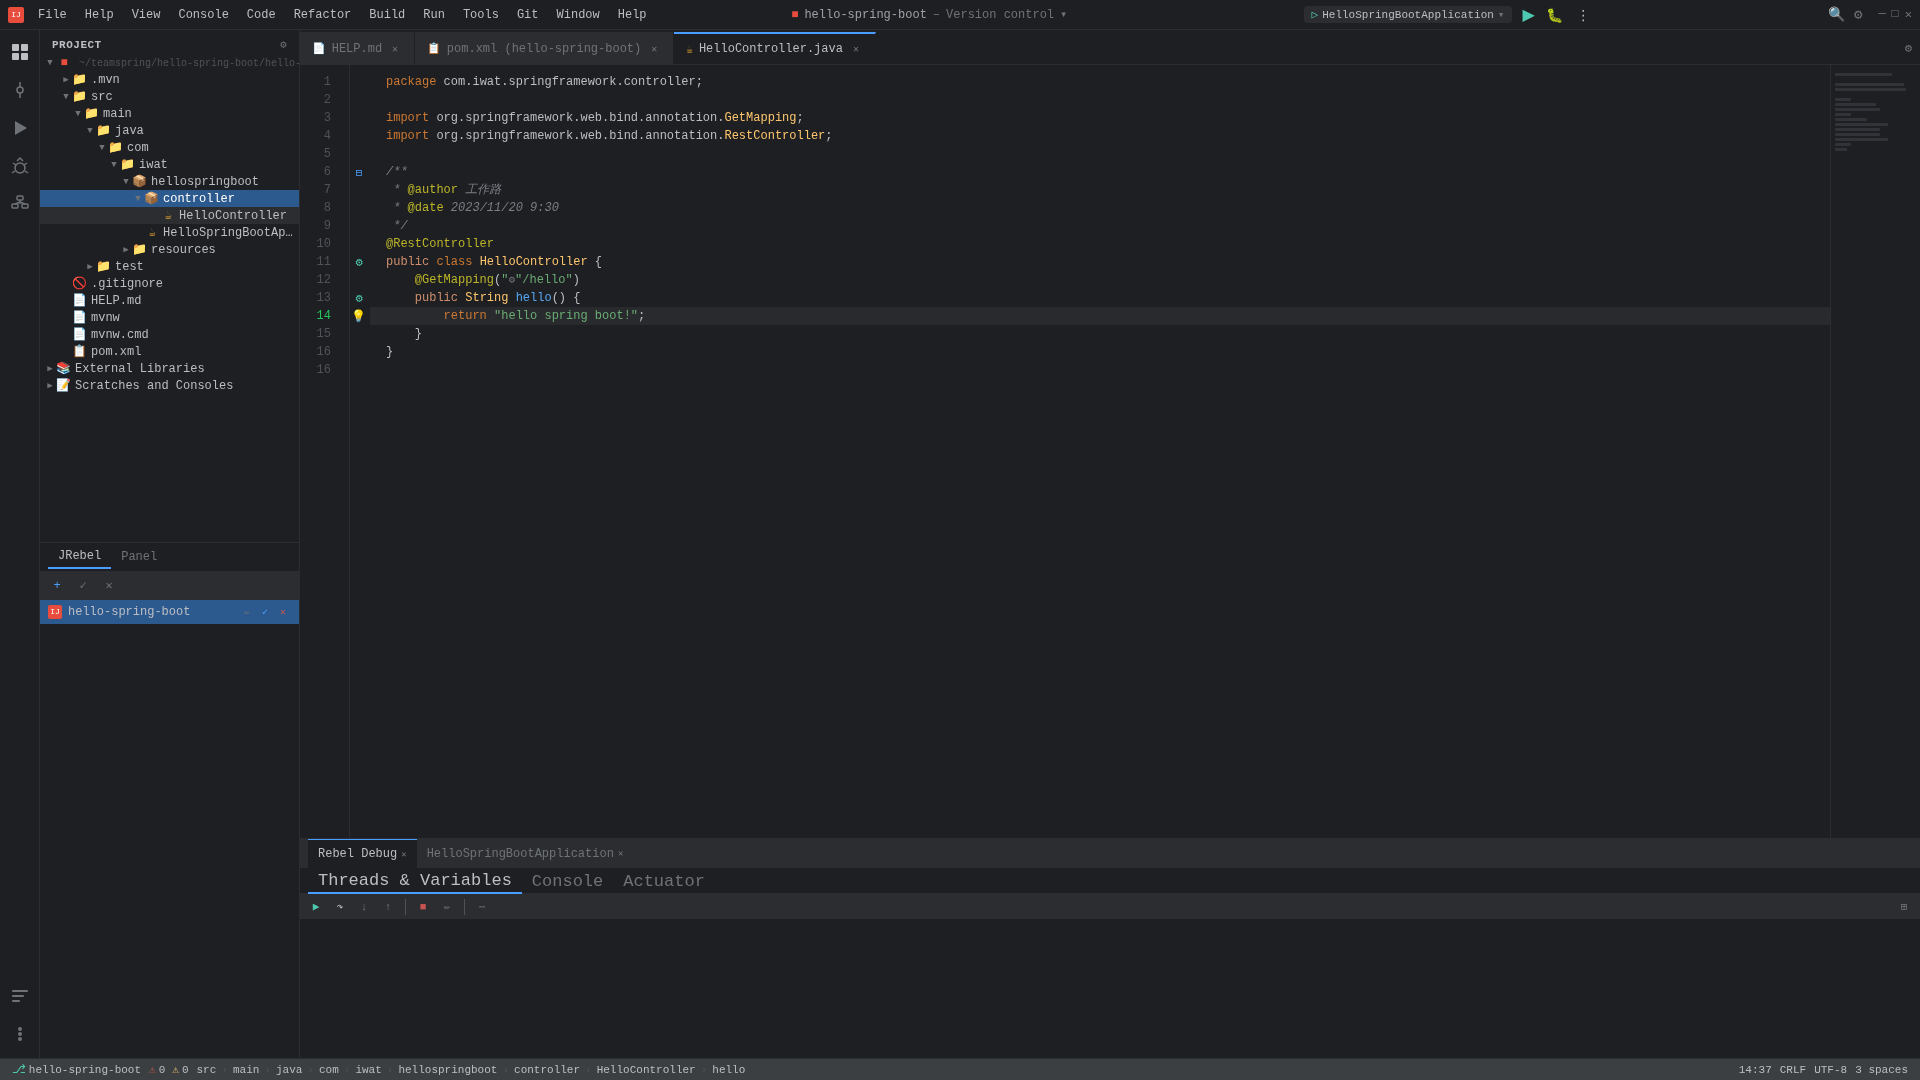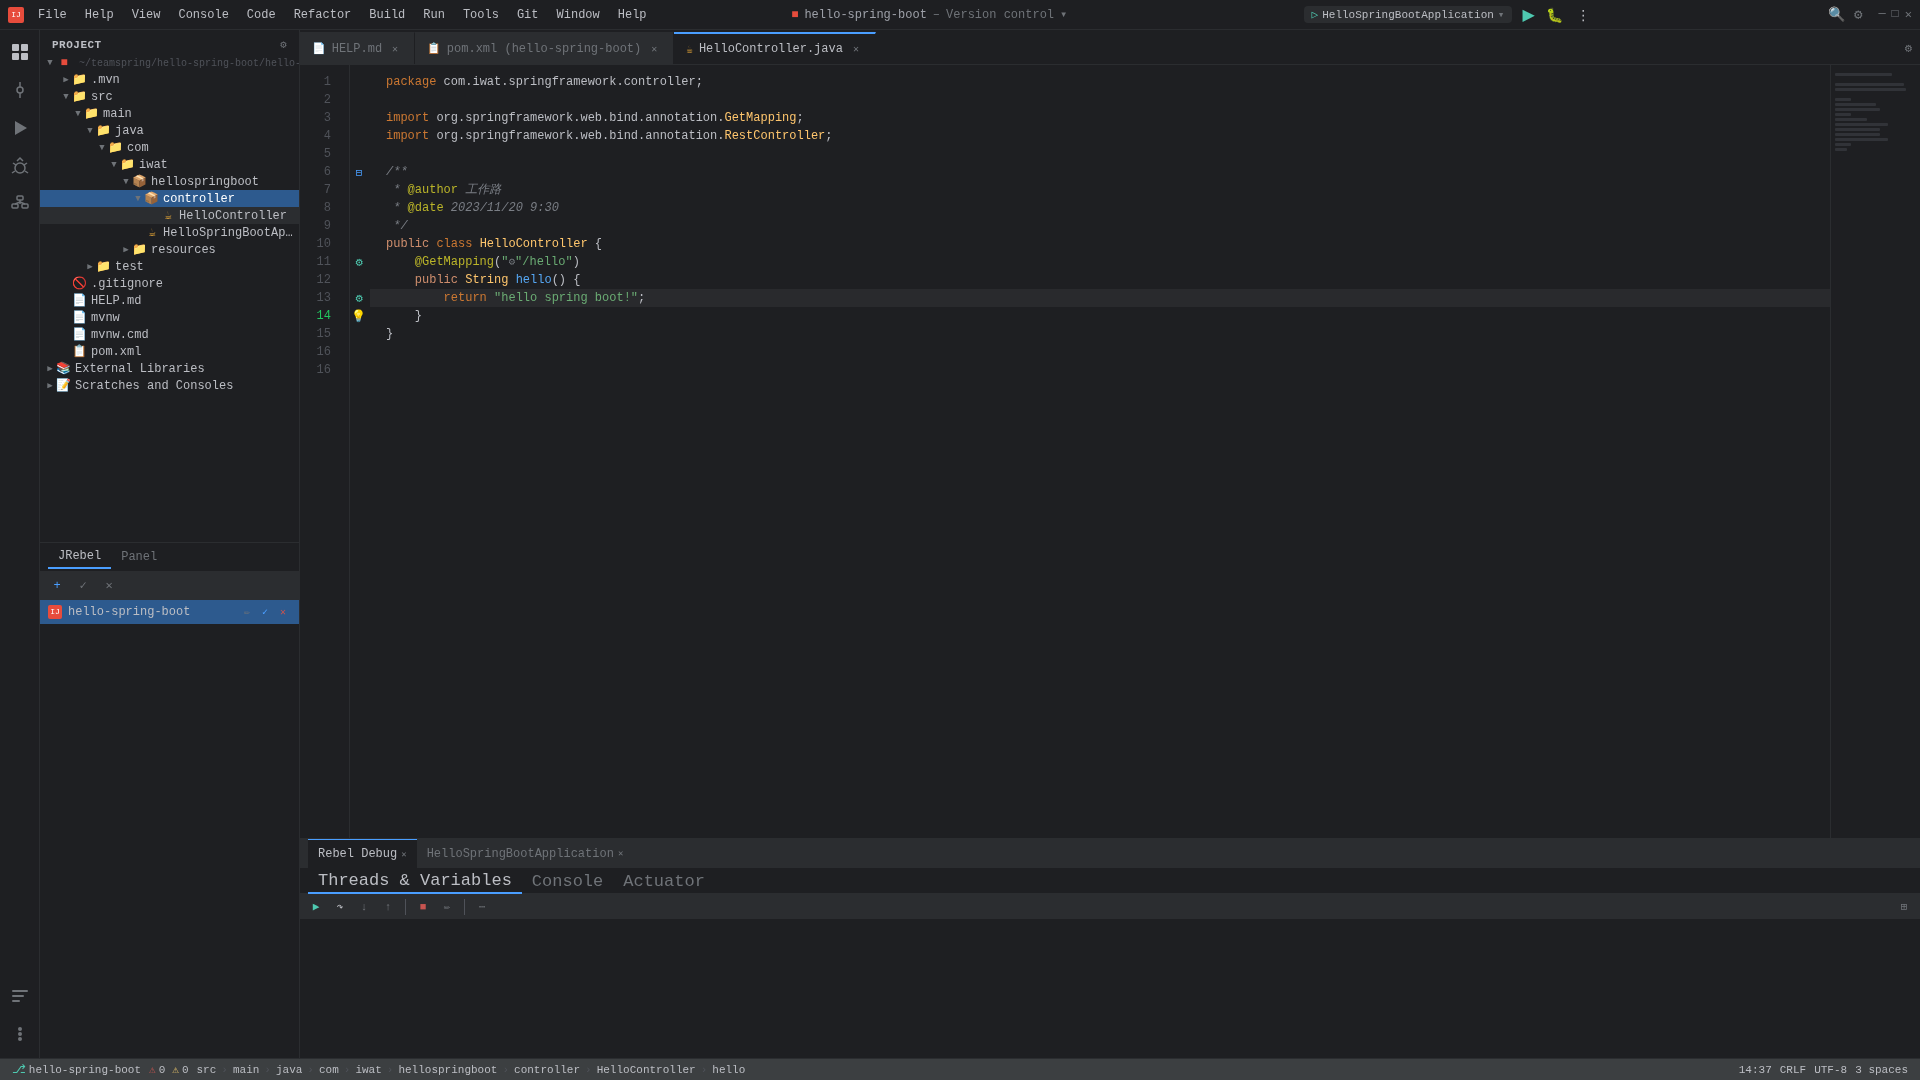--- a/index.html
+++ b/index.html
@@ -818,20 +818,23 @@
         <div class="code-line">
           <span class="cmt"> * </span><span class="ann">@author</span><span class="cmt"> 工作路</span>
         </div>
         <div class="code-line">
           <span class="cmt"> * </span><span class="ann">@date</span><span class="cmt"> 2023/11/20 9:30</span>
         </div>
         <div class="code-line">
           <span class="cmt"> */</span>
         </div>
         <div class="code-line">
+          <span class="ann">@RestController</span>
+        </div>
+        <div class="code-line">
           <span class="kw2">public</span><span> </span><span class="kw">class</span><span> </span><span class="cls">HelloController</span><span> {</span>
         </div>
         <div class="code-line">
           <span>    </span><span class="ann">@GetMapping</span><span>(</span><span class="str">"</span><span style="color:#6f7378;font-size:11px;">⚙</span><span class="str">"/hello"</span><span>)</span>
         </div>
         <div class="code-line">
           <span>    </span><span class="kw2">public</span><span> </span><span class="cls">String</span><span> </span><span class="fn">hello</span><span>() {</span>
         </div>
         <div class="code-line highlighted">
           <span>        </span><span class="kw">return</span><span> </span><span class="str">"hello spring boot!"</span><span>;</span>

